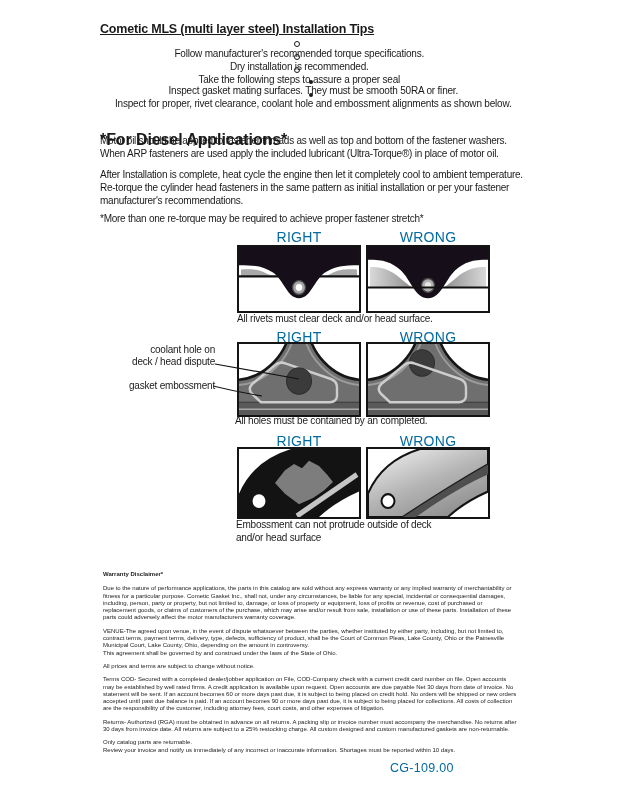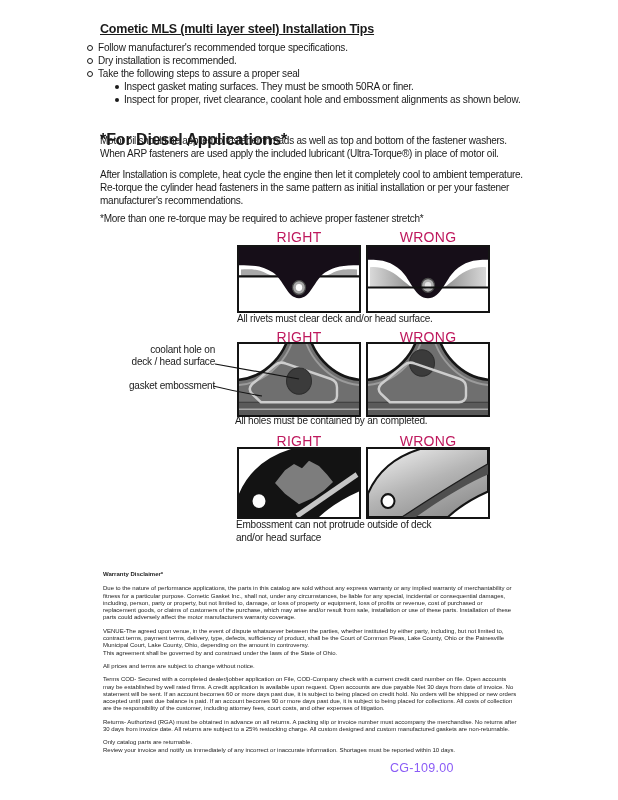--- a/index.html
+++ b/index.html
@@ -2,38 +2,38 @@
 <html><head>
 <meta charset="utf-8">
 <style>
   html,body{margin:0;padding:0;background:#fff;}
   .page{position:relative;width:552px;height:800px;background:#ffffff;overflow:hidden;
         color:#1a1a1a;font-family:Liberation Sans, sans-serif;}
   .abs{position:absolute;}
   .title{left:100px;top:22px;font-size:12.5px;font-weight:bold;letter-spacing:-0.2px;
          text-decoration:underline;white-space:nowrap;}
   .tips{left:87px;top:41px;font-size:10px;letter-spacing:-0.2px;line-height:13px;white-space:nowrap;}
-  .tiprow{display:flex;align-items:center;height:13px;}
+  .tiprow{display:flex;align-items:center;height:13px;flex-direction:column;}
   .tiprow.sub{margin-left:28px;}
   .ob{display:inline-block;width:4px;height:4px;border:1px solid #1a1a1a;border-radius:50%;
       margin-right:5px;flex:none;}
   .fb{display:inline-block;width:4px;height:4px;background:#1a1a1a;border-radius:50%;
       margin-right:5px;flex:none;}
   .h2{left:100px;top:131px;font-size:16px;font-weight:bold;letter-spacing:-0.1px;}
   .p{left:100px;width:432px;font-size:10px;letter-spacing:-0.25px;line-height:13.2px;}
   .p1{top:134px;} .p2{top:168px;} .p3{top:212px;}
-  .dlabel{width:124px;text-align:center;font-size:14px;letter-spacing:0.3px;color:#be185d;}
+  .dlabel{width:124px;text-align:center;font-size:14px;letter-spacing:0.3px;color:#0369a1;}
   .dbox{width:120px;border:2px solid #141414;background:#fff;}
   .dbox svg{display:block;width:100%;height:100%;}
   .cap{font-size:10px;letter-spacing:-0.2px;line-height:12.5px;}
   .ann{left:98px;width:117px;text-align:right;font-size:10px;letter-spacing:-0.2px;line-height:12px;}
   .disc{left:103px;top:571px;width:414px;font-size:6px;line-height:7.3px;color:#1c1c1c;}
   .disc div{margin:0 0 6px 0;}
   .disc .dh{font-weight:bold;margin-bottom:7px;}
-  .code{left:390px;top:761px;font-size:12.5px;letter-spacing:0.3px;color:#8b5cf6;}
+  .code{left:390px;top:761px;font-size:12.5px;letter-spacing:0.3px;color:#0369a1;}
 </style>
 </head>
 <body>
 
 <div class="page">
 
   <div class="abs title">Cometic MLS (multi layer steel) Installation Tips</div>
 
   <div class="abs tips">
     <div class="tiprow">
@@ -100,21 +100,21 @@
     </svg>
   </div>
 
   <div class="abs cap" style="left:237px;top:313px;">All rivets must clear deck and/or head surface.</div>
 
   <div class="abs dlabel" style="left:237px;top:329px;">RIGHT</div>
   <div class="abs dlabel" style="left:366px;top:329px;">WRONG</div>
 
   <div class="abs ann" style="top:344px;">
     <div>coolant hole on</div>
-    <div>deck / head surface</div>
+    <div>deck / head dispute</div>
   </div>
   <div class="abs ann" style="top:380px;">
     <div>gasket embossment</div>
   </div>
 
   <div class="abs dbox" style="left:237px;top:342px;height:71px;">
     <svg viewBox="0 0 120 67" preserveAspectRatio="none">
       <rect x="0" y="0" width="120" height="67" fill="#6f6f6f"></rect>
       <rect x="0" y="55" width="120" height="12" fill="#5a5a5a"></rect>
       <line x1="0" y1="55" x2="120" y2="55" stroke="#3a3a3a" stroke-width="1"></line>

